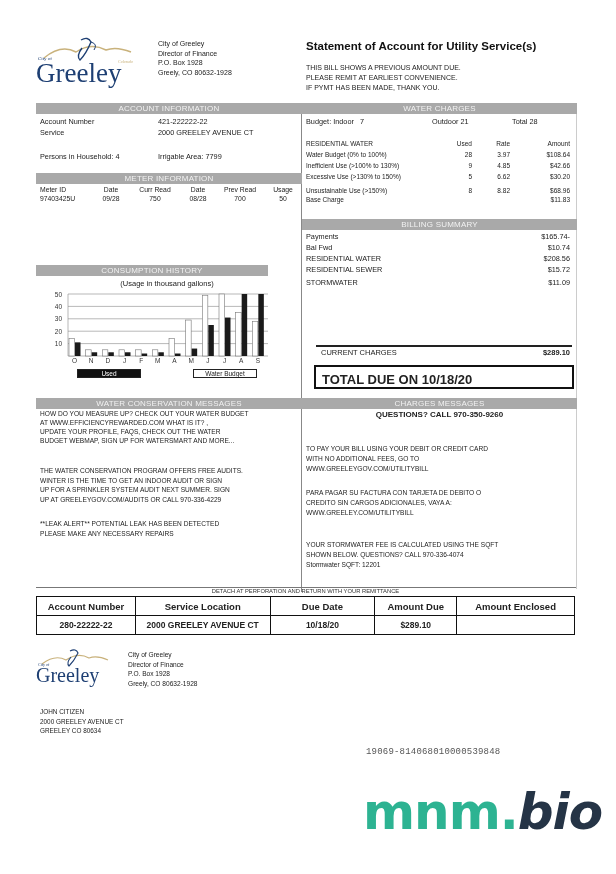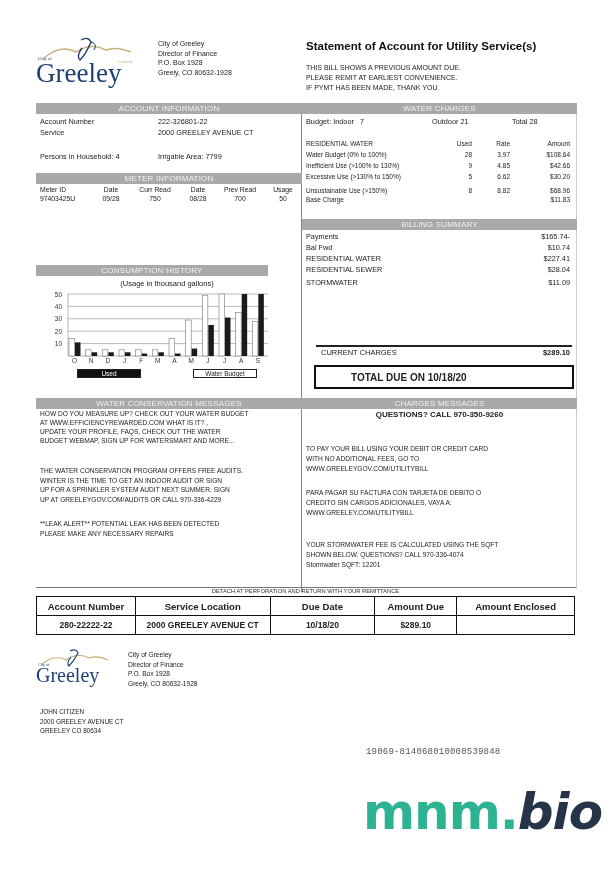--- a/index.html
+++ b/index.html
@@ -54,21 +54,21 @@
   <div>THIS BILL SHOWS A PREVIOUS AMOUNT DUE.</div>
   <div>PLEASE REMIT AT EARLIEST CONVENIENCE.</div>
   <div>IF PYMT HAS BEEN MADE, THANK YOU.</div>
 </div>
 
 <div class="vline" style="left:301px;top:114px;height:478px;background:#888;"></div>
 <div class="vline" style="left:576px;top:114px;height:475px;background:#ccc;"></div>
 
 <div class="band" style="left:36px;top:103px;width:266px;">ACCOUNT INFORMATION</div>
 <div class="row" style="left:40px;top:117px;">Account Number</div>
-<div class="row" style="left:158px;top:117px;">222-326801-22</div>
+<div class="row" style="left:158px;top:117px;">421-222222-22</div>
 <div class="row" style="left:40px;top:128px;">Service</div>
 <div class="row" style="left:158px;top:128px;">2000 GREELEY AVENUE CT</div>
 <div class="row" style="left:40px;top:152px;">Persons in Household: 4</div>
 <div class="row" style="left:158px;top:152px;">Irrigable Area: 7799</div>
 
 <div class="band" style="left:36px;top:173px;width:266px;">METER INFORMATION</div>
 <div>
   <div class="row" style="left:40px;top:186px;font-size:6.8px;">Meter ID</div>
   <div class="row c" style="left:96px;top:186px;width:30px;font-size:6.8px;">Date</div>
   <div class="row c" style="left:135px;top:186px;width:40px;font-size:6.8px;">Curr Read</div>
@@ -118,32 +118,32 @@
   <div class="row r" style="left:530px;top:196px;width:40px;font-size:6.5px;">$11.83</div>
 </div>
 
 <div class="band" style="left:302px;top:219px;width:275px;">BILLING SUMMARY</div>
 <div>
   <div class="row" style="left:306px;top:232px;">Payments</div>
   <div class="row r" style="left:510px;top:232px;width:60px;">$165.74-</div>
   <div class="row" style="left:306px;top:243px;">Bal Fwd</div>
   <div class="row r" style="left:510px;top:243px;width:60px;">$10.74</div>
   <div class="row" style="left:306px;top:254px;">RESIDENTIAL WATER</div>
-  <div class="row r" style="left:510px;top:254px;width:60px;">$227.41</div>
+  <div class="row r" style="left:510px;top:254px;width:60px;">$208.56</div>
   <div class="row" style="left:306px;top:265px;">RESIDENTIAL SEWER</div>
-  <div class="row r" style="left:510px;top:265px;width:60px;">$28.04</div>
+  <div class="row r" style="left:510px;top:265px;width:60px;">$15.72</div>
   <div class="row" style="left:306px;top:278px;">STORMWATER</div>
   <div class="row r" style="left:510px;top:278px;width:60px;">$11.09</div>
 </div>
 
 <div class="hline" style="left:316px;top:345px;width:256px;height:1.5px;background:#222;"></div>
 <div class="row" style="left:321px;top:348px;font-size:7.5px;">CURRENT CHARGES</div>
 <div class="row r" style="left:510px;top:348px;width:60px;font-size:7.5px;font-weight:bold;">$289.10</div>
 <div class="boxed" style="left:314px;top:365px;width:260px;height:24px;"></div>
-<div class="row" style="left:322px;top:372px;font-size:10px;font-weight:bold;margin-left:29px;">TOTAL DUE ON 10/18/20</div>
+<div class="row" style="left:322px;top:372px;font-size:13px;font-weight:bold;">TOTAL DUE ON 10/18/20</div>
 <div class="row r" style="left:510px;top:373px;width:59px;font-size:8px;font-weight:bold;margin-top:28px;">$299.84</div>
 
 <div class="band" style="left:36px;top:265px;width:232px;">CONSUMPTION HISTORY</div>
 <div class="chart-title">(Usage in thousand gallons)</div>
 <svg id="chart" width="262" height="95" style="position:absolute;left:36px;top:288px;">
     <line x1="32" x2="232" y1="55.6" y2="55.6" stroke="#888" stroke-width="0.6"></line>
     <text x="26" y="58.1" font-size="6.5" text-anchor="end" fill="#333" font-family="Liberation Sans, sans-serif">10</text>
     <line x1="32" x2="232" y1="43.2" y2="43.2" stroke="#888" stroke-width="0.6"></line>
     <text x="26" y="45.7" font-size="6.5" text-anchor="end" fill="#333" font-family="Liberation Sans, sans-serif">20</text>
     <line x1="32" x2="232" y1="30.800000000000004" y2="30.800000000000004" stroke="#888" stroke-width="0.6"></line>

